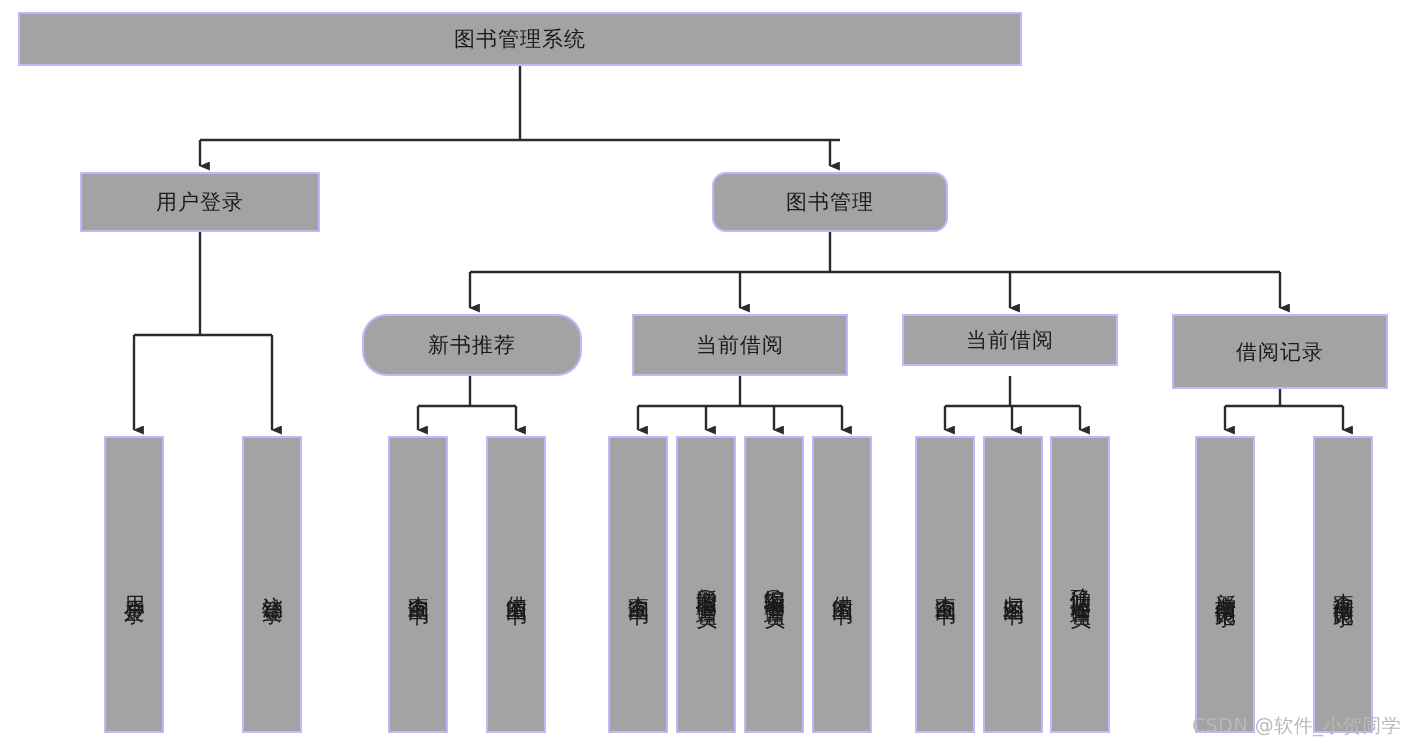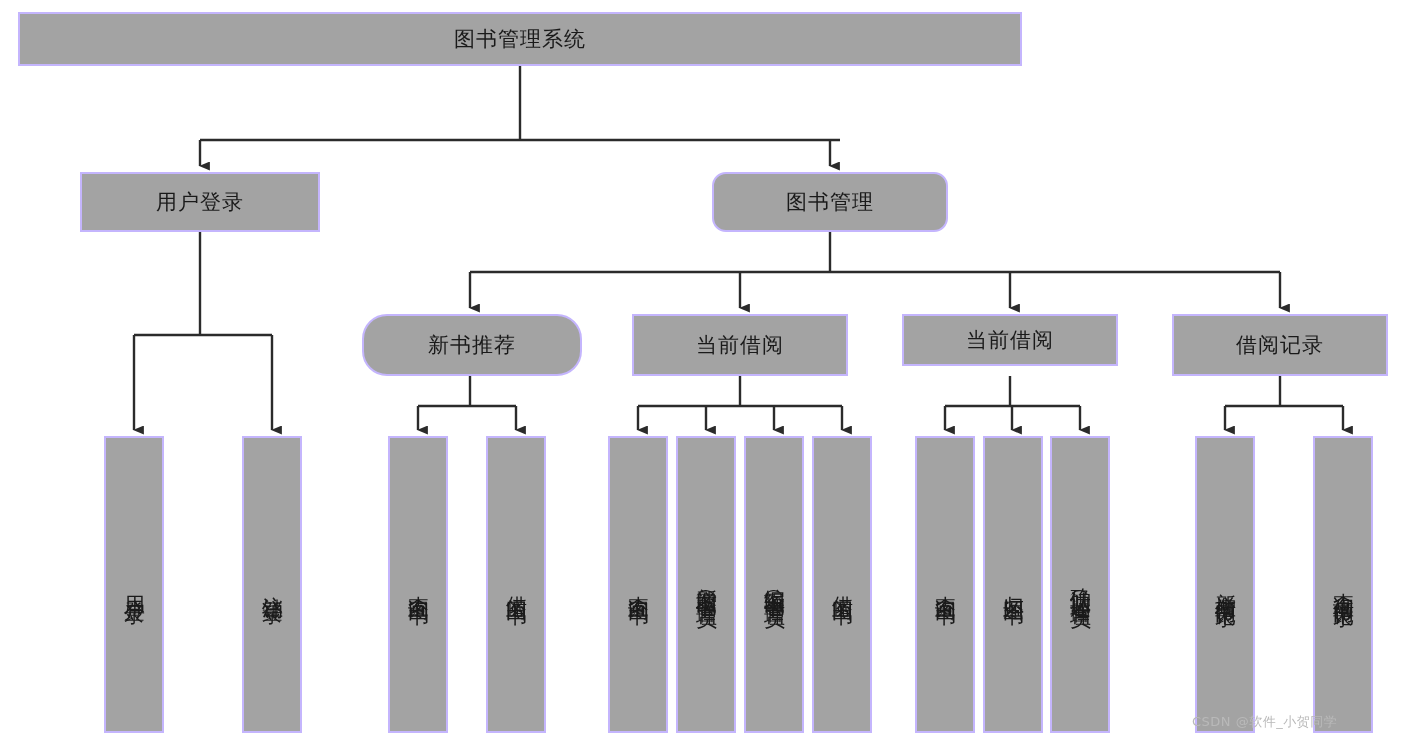--- a/index.html
+++ b/index.html
@@ -47,21 +47,21 @@
   .node.v .vtext {
     writing-mode: vertical-rl;
     text-orientation: upright;
     letter-spacing: 3px;
     line-height: 1;
     white-space: nowrap;
     display: block;
   }
   .watermark {
     position: absolute;
-    font-size: 13px;
+    font-size: 19px;
     color: #b9b9b9;
     white-space: nowrap;
     letter-spacing: 0.5px;
   }
 </style>
 </head>
 <body>
 
 <div id="canvas">
 
@@ -128,21 +128,21 @@
 
   <div class="node h" style="left:362px; top:314px; width:220px; height:62px;border-radius:25px;">
     <span>新书推荐</span>
   </div>
   <div class="node h" style="left:632px; top:314px; width:216px; height:62px;">
     <span>当前借阅</span>
   </div>
   <div class="node h" style="left:902px; top:314px; width:216px; height:52px;">
     <span>当前借阅</span>
   </div>
-  <div class="node h" style="left:1172px; top:314px; width:216px; height:62px;">
+  <div class="node h" style="left:1172px; top:314px; width:216px; height:75px;">
     <span>借阅记录</span>
   </div>
 
   <div class="node v" style="left:104px; top:436px; width:60px; height:297px;">
     <span class="vtext">用户登录</span>
   </div>
   <div class="node v" style="left:242px; top:436px; width:60px; height:297px;">
     <span class="vtext">注销登录</span>
   </div>
 

